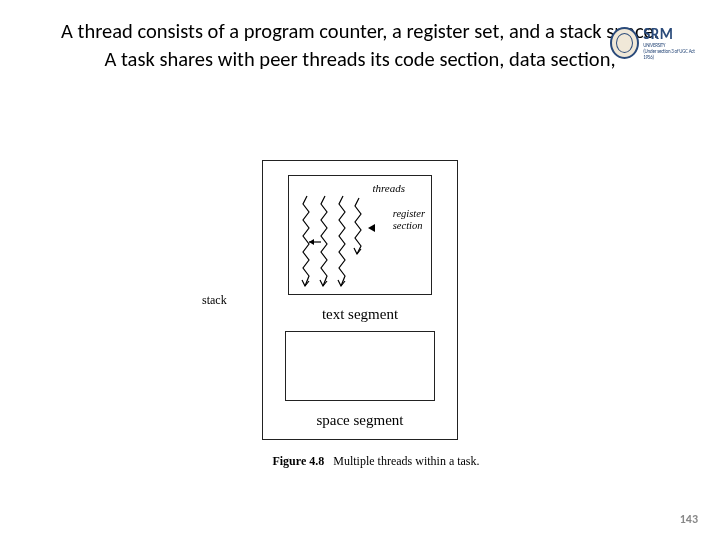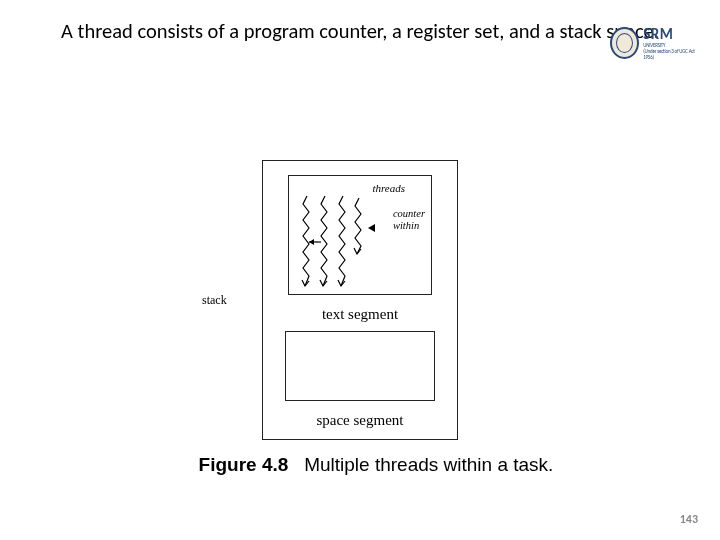--- a/index.html
+++ b/index.html
@@ -140,60 +140,61 @@
       margin-top: 3px;
     }
     .data-seg {
       border: 1.5px solid #222;
       width: 150px;
       height: 70px;
       background: #fff;
     }
     .caption {
       margin-top: 14px;
-      font-family: Liberation Sans, sans-serif;
-      font-size: 19px;
+      font-family: Liberation Serif, serif;
+      font-size: 12px;
       margin-left: 32px;
     }
     .caption .fb { font-weight: bold; }
     .page-num {
       position: absolute;
       bottom: 14px;
       right: 22px;
       font-size: 12px;
       color: #888;
       font-weight: bold;
     }
   </style>
 </head>
 <body>
 
 <div class="header-text">
   <span>A thread consists of a program counter, a register set, and a stack space.</span><br>
+  <span>A task shares with peer threads its code section, data section,</span>
 </div>
 
 <div class="logo">
   <div class="logo-seal"></div>
   <div class="logo-text">
     <div class="logo-srm">SRM</div>
     <div class="logo-sub">UNIVERSITY</div>
     <div class="logo-sub">(Under section 3 of UGC Act 1956)</div>
   </div>
 </div>
 
 <div class="figure-area">
   <div class="task-wrap">
     <div class="task-label">stack</div>
     <div class="task-box">
 
       <div class="text-seg">
         <div class="threads-label">threads</div>
         <div class="pc-label">
-          <span>counter</span><br>
-          <span>within</span>
+          <span>register</span><br>
+          <span>section</span>
         </div>
         <div class="pc-arrow-head"></div>
         <svg class="thread-svg" viewBox="0 0 70 96">
 
           <polyline points="8,2 4,10 10,18 4,26 10,34 4,42 10,50 4,58 10,66 4,74 10,82 6,92" fill="none" stroke="#000" stroke-width="1.2"></polyline>
           <polyline points="6,92 3,86 6,92 10,87" fill="none" stroke="#000" stroke-width="1.2"></polyline>
 
           <polyline points="26,2 22,10 28,18 22,26 28,34 22,42 28,50 22,58 28,66 22,74 28,82 24,92" fill="none" stroke="#000" stroke-width="1.2"></polyline>
           <polyline points="24,92 21,86 24,92 28,87" fill="none" stroke="#000" stroke-width="1.2"></polyline>
 

